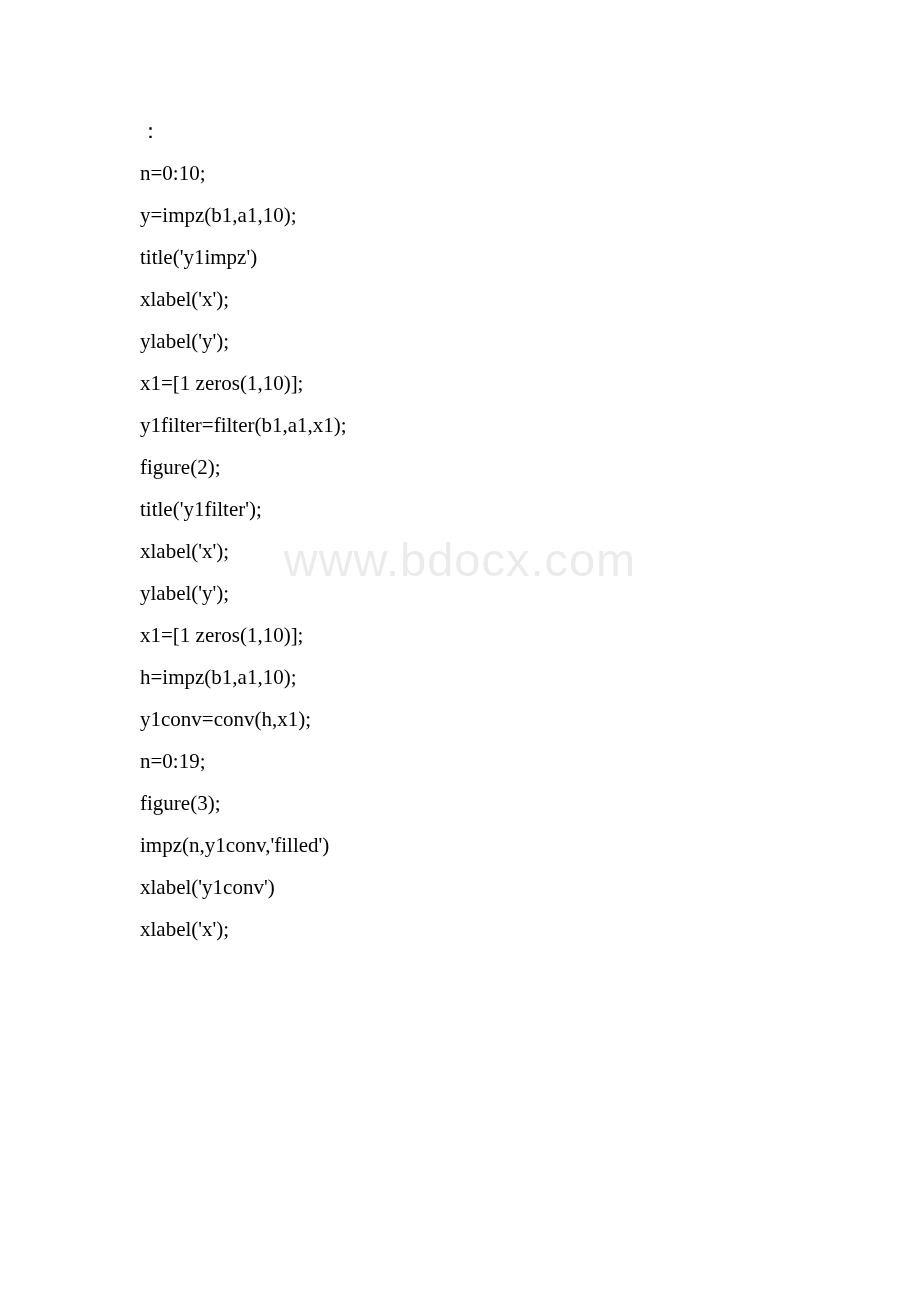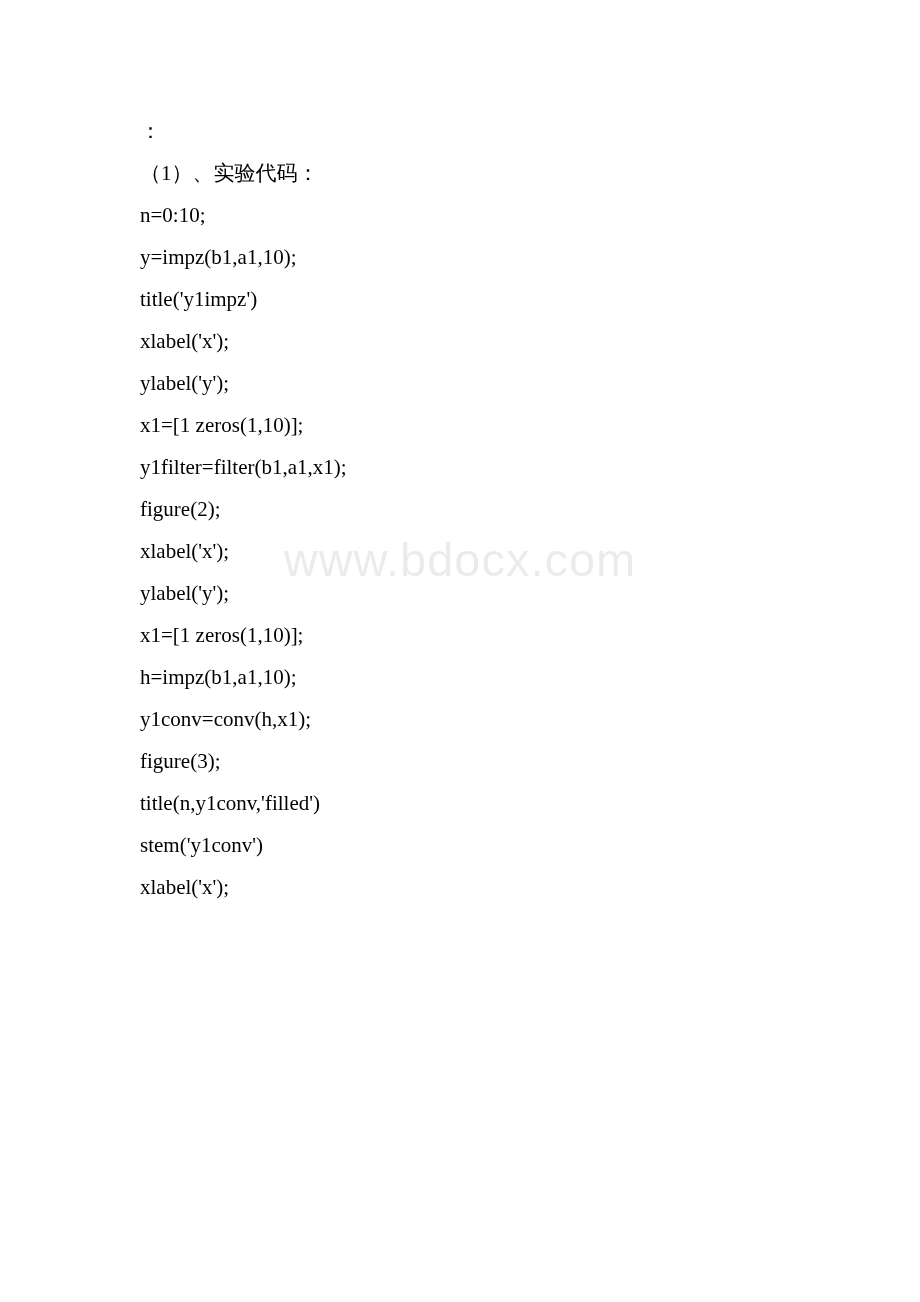--- a/index.html
+++ b/index.html
@@ -35,31 +35,32 @@
     font-family: Arial, sans-serif;
   }
 </style>
 </head>
 <body>
 
 <div class="watermark">www.bdocx.com</div>
 
 <div class="page">
   <div class="line">：</div>
-  <div class="line">（1）、实验代码：</div>
   <div class="line">n=0:10;</div>
   <div class="line">y=impz(b1,a1,10);</div>
   <div class="line">title('y1impz')</div>
   <div class="line">xlabel('x');</div>
   <div class="line">ylabel('y');</div>
   <div class="line">x1=[1 zeros(1,10)];</div>
   <div class="line">y1filter=filter(b1,a1,x1);</div>
   <div class="line">figure(2);</div>
+  <div class="line">title('y1filter');</div>
   <div class="line">xlabel('x');</div>
   <div class="line">ylabel('y');</div>
   <div class="line">x1=[1 zeros(1,10)];</div>
   <div class="line">h=impz(b1,a1,10);</div>
   <div class="line">y1conv=conv(h,x1);</div>
+  <div class="line">n=0:19;</div>
   <div class="line">figure(3);</div>
-  <div class="line">title(n,y1conv,'filled')</div>
-  <div class="line">stem('y1conv')</div>
+  <div class="line">impz(n,y1conv,'filled')</div>
+  <div class="line">xlabel('y1conv')</div>
   <div class="line">xlabel('x');</div>
 </div>
 
 </body></html>

